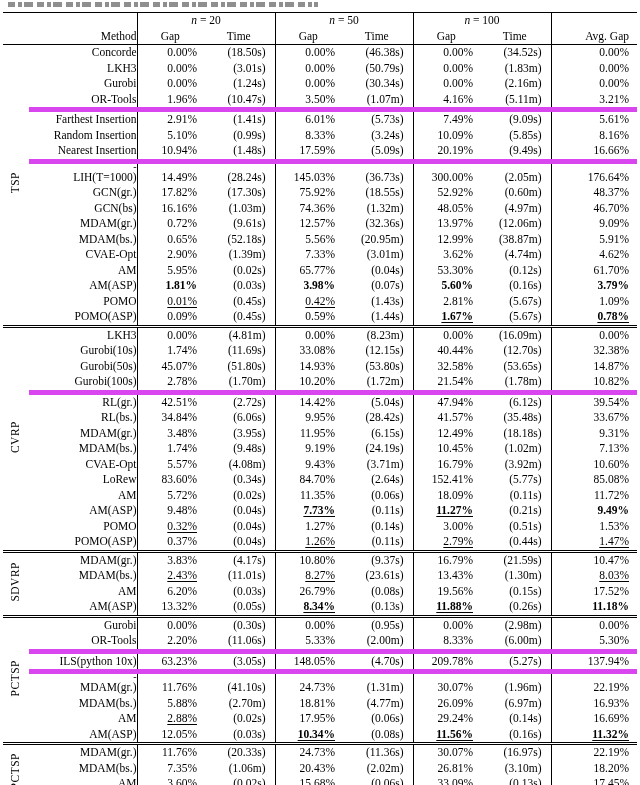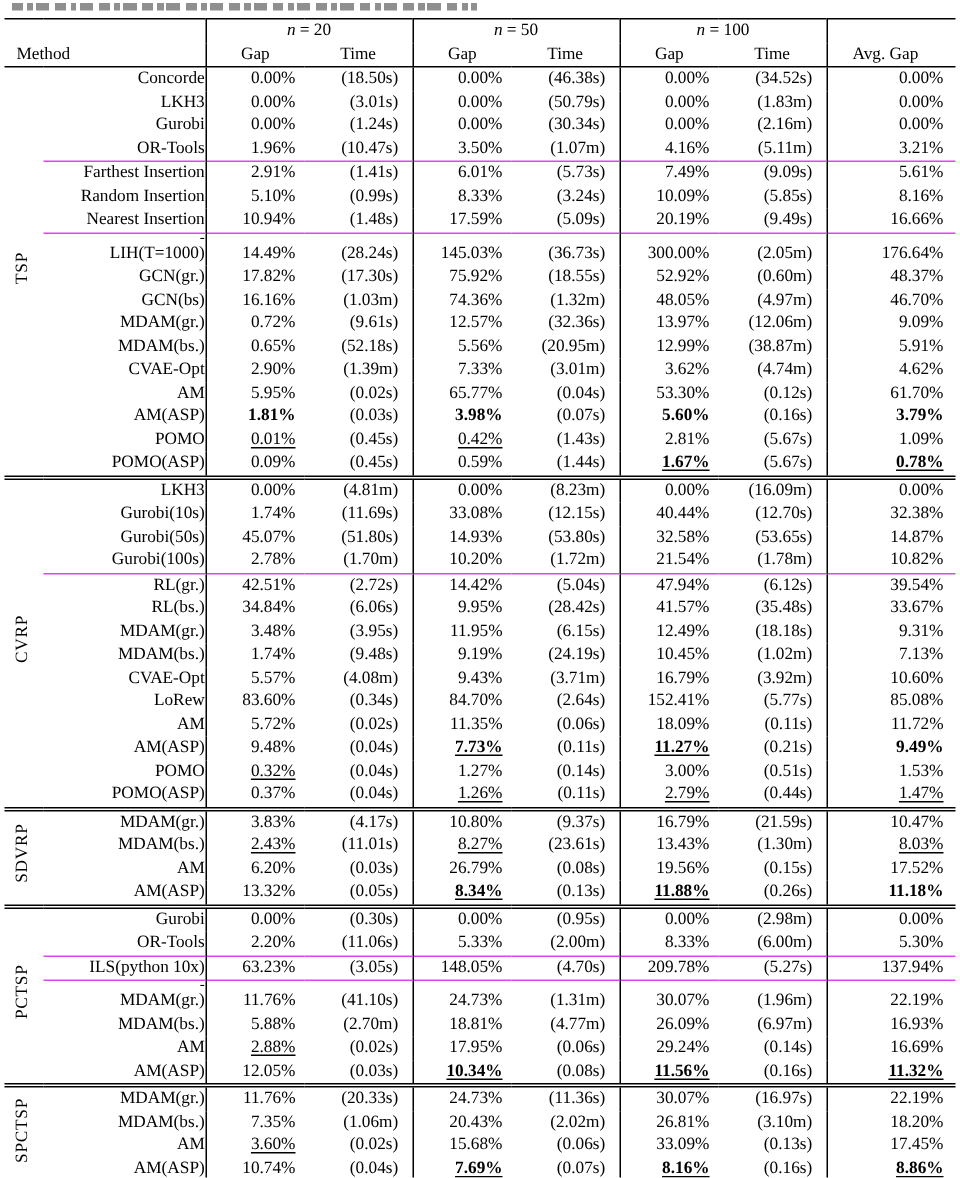--- a/index.html
+++ b/index.html
@@ -2,32 +2,32 @@
 <html><head>
 <meta charset="utf-8">
 <style>
   html,body{margin:0;padding:0;background:#fff;}
   body{width:640px;height:785px;overflow:hidden;font-family:"Liberation Serif","DejaVu Serif",serif;color:#000;}
   .caption-strip{margin:2px 0 5px 8px;height:5px;width:310px;opacity:.55;
     background:repeating-linear-gradient(90deg,#333 0 7px,transparent 7px 10px,#333 10px 14px,transparent 14px 16px,#333 16px 25px,transparent 25px 29px);}
   table{border-collapse:collapse;table-layout:fixed;width:634px;margin:0 3px;border-top:1px solid #000;}
   th,td{font-weight:normal;font-size:11.5px;line-height:13.5px;padding:1px 0;white-space:nowrap;overflow:hidden;}
   .ngroup{text-align:center;}
-  .methodhead{text-align:left;padding-left:8px;margin-left:24px;}
+  .methodhead{text-align:right;padding-left:8px;margin-left:24px;}
   .sub{}
-  .avghead{padding-right:8px;}
+  .avghead{text-align:right;padding-right:8px;}
   thead tr:last-child th{border-bottom:1px solid #000;}
   .ital{font-style:italic;}
   .vr{border-left:1px solid #000;}
   td.method{text-align:right;padding-left:8px;}
   td.num{text-align:right;}
   td.gap{padding-right:6px;}
   td.time{padding-right:9px;}
   td.avg{padding-right:8px;}
-  tr.block-start td{border-top:1px solid #d946ef;}
+  tr.block-start td{border-top:5px solid #d946ef;}
   tr.section-end td{border-bottom:3px double #000;}
   td.grouplabel{border-bottom:3px double #000;text-align:center;vertical-align:middle;}
   .vert{writing-mode:vertical-rl;transform:rotate(180deg);display:inline-block;font-size:11.5px;letter-spacing:.5px;}
   tr.dash-row td{line-height:6px;font-size:10px;padding:0;}
   tr.dash-row td.method{padding-left:28px;}
   .bold{font-weight:bold;margin-top:44px;}
   .uline{text-decoration:underline;text-underline-offset:2px;}
 </style>
 </head>
 <body>

